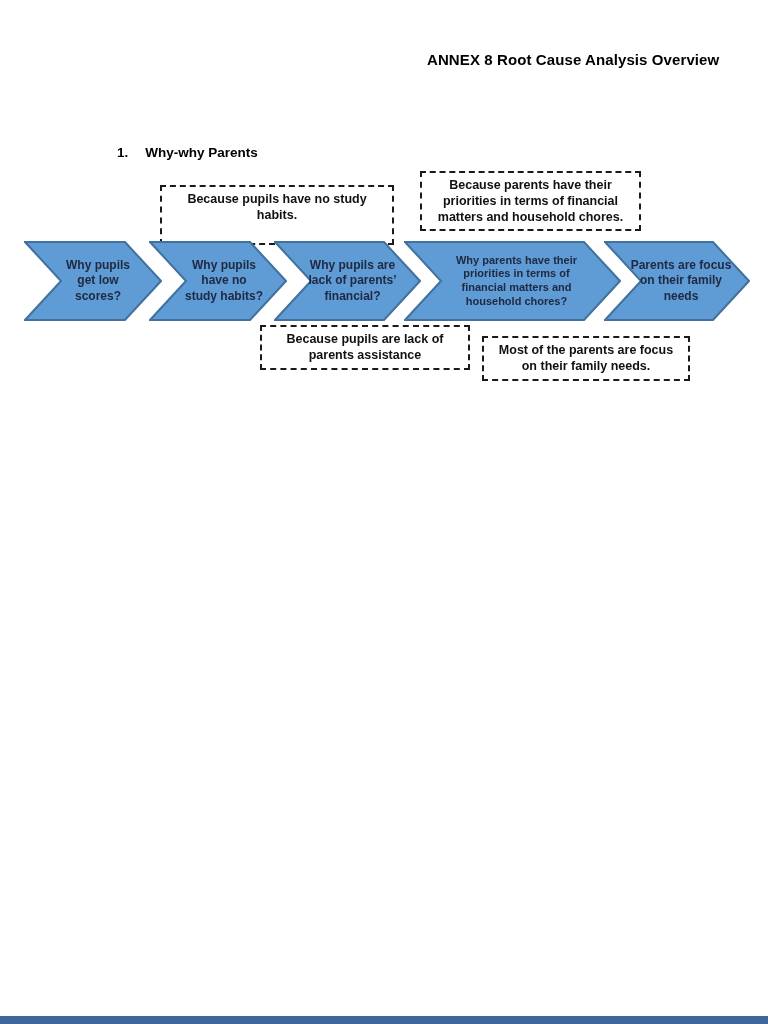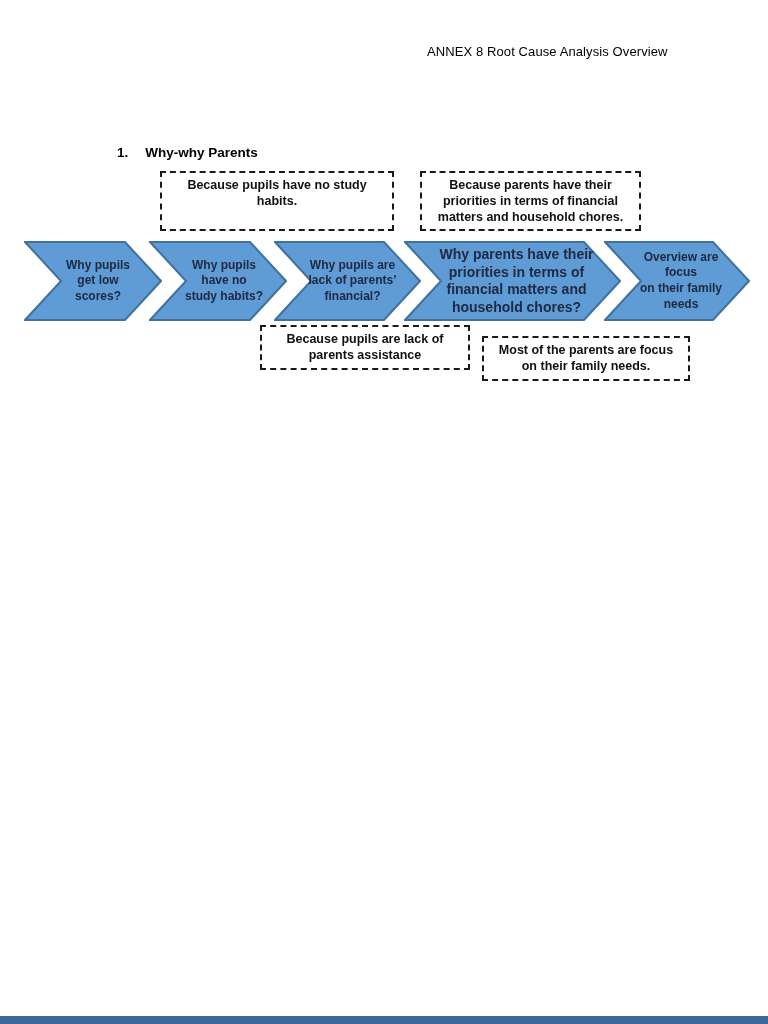--- a/index.html
+++ b/index.html
@@ -6,22 +6,22 @@
   body {
     width:768px; height:1024px;
     background:#ffffff;
     position:relative;
     font-family:"Liberation Sans", sans-serif;
     overflow:hidden;
   }
   .pre { white-space:pre-line; }
 
   .doc-title {
-    position:absolute; left:427px; top:44px;
-    font-size:13px; font-weight:normal; color:#000;
+    position:absolute; left:427px; top:51px;
+    font-size:15px; font-weight:bold; color:#000;
     letter-spacing:0.1px;
   }
 
   .section-heading {
     position:absolute; left:117px; top:145px;
     font-size:13.5px; font-weight:bold; color:#000;
     display:flex;
   }
   .section-heading .num { margin-right:17px; }
 
@@ -29,21 +29,21 @@
   .dbox {
     position:absolute;
     border:2px dashed #1a1a1a;
     box-sizing:border-box;
     display:flex; justify-content:center;
     text-align:center;
     font-weight:bold; font-size:12.5px; line-height:1.26; color:#111;
   }
   .dbox.top-align { align-items:flex-start; padding-top:5px; }
   .dbox.mid-align { align-items:center; }
-  #tbox1 { left:160px; top:171px; width:234px; height:60px; }
+  #tbox1 { left:160px; top:185px; width:234px; height:60px; }
   #tbox2 { left:420px; top:171px; width:221px; height:60px; }
   #bbox1 { left:260px; top:325px; width:210px; height:45px; }
   #bbox2 { left:482px; top:336px; width:208px; height:45px;align-items:center; }
 
   
   .arrow { position:absolute; top:241px; height:80px; }
   .arrow svg { position:absolute; left:0; top:0; display:block; }
   .arrow-label {
     position:absolute; inset:0;
     display:flex; align-items:center; justify-content:center;
@@ -52,21 +52,21 @@
     color:#202a42;
   }
   #arrow1 { left:24px;  width:138px; }
   #arrow2 { left:149px; width:138px; }
   #arrow3 { left:274px; width:147px; }
   #arrow4 { left:404px; width:217px; }
   #arrow5 { left:604px; width:146px; }
   #arrow1 .arrow-label { padding-left:34px; padding-right:24px; }
   #arrow2 .arrow-label { padding-left:34px; padding-right:22px; }
   #arrow3 .arrow-label { padding-left:32px; padding-right:22px; }
-  #arrow4 .arrow-label { padding-left:30px; padding-right:22px; font-size:14px; line-height:1.25; }
+  #arrow4 .arrow-label { padding-left:30px; padding-right:22px; font-size:11px; line-height:1.25; }
   #arrow5 .arrow-label { padding-left:26px; padding-right:18px; }
 
   .footer-bar {
     position:absolute; left:0; bottom:0;
     width:768px; height:8px;
     background:#3d6899;
   }
 </style>
 </head>
 <body>
@@ -118,21 +118,21 @@
   </svg>
   <div class="arrow-label pre">Why parents have their
 priorities in terms of
 financial matters and
 household chores?</div>
 </div>
 <div id="arrow5" class="arrow">
   <svg width="146" height="80" viewBox="0 0 146 80">
     <polygon points="1,1 109,1 145,40 109,79 1,79 37,40" fill="#5f9bd5" stroke="#41719c" stroke-width="2"></polygon>
   </svg>
-  <div class="arrow-label pre">Overview are focus
+  <div class="arrow-label pre">Parents are focus
 on their family
 needs</div>
 </div>
 
 <div id="bbox1" class="dbox mid-align">
   <span class="pre">Because pupils are lack of
 parents assistance</span>
 </div>
 <div id="bbox2" class="dbox mid-align">
   <span class="pre">Most of the parents are focus

